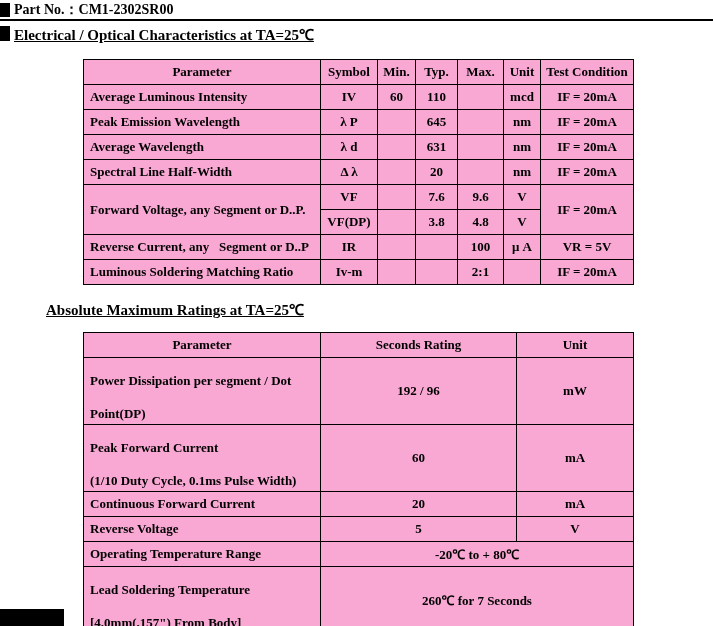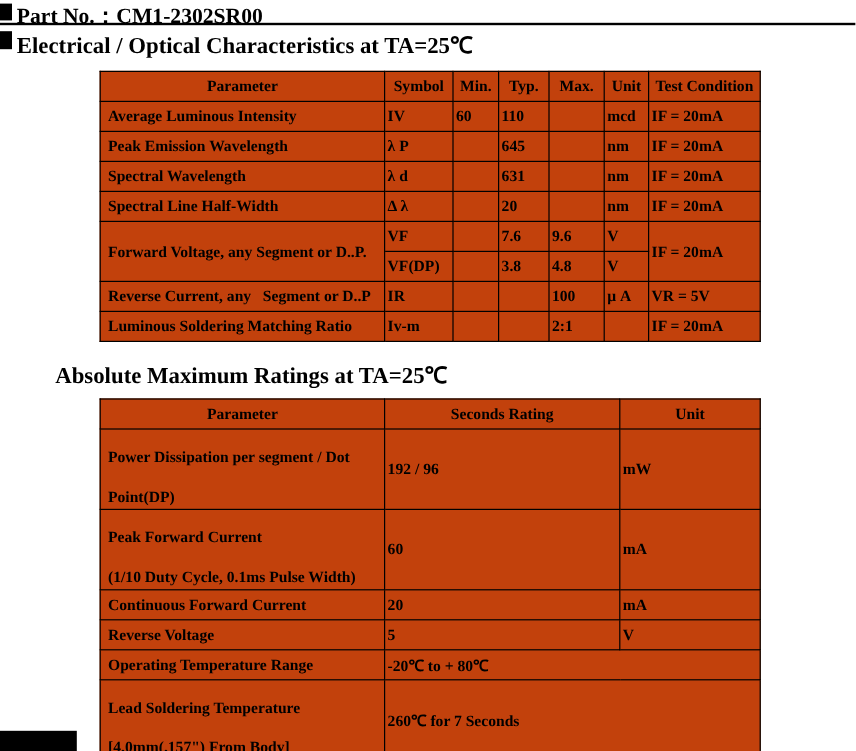--- a/index.html
+++ b/index.html
@@ -9,44 +9,44 @@
     background: #ffffff; color: #000;
     font-family: "Liberation Serif", serif;
     position: relative; overflow: hidden;
   }
   .mark { position: absolute; left: 0; background: #000; }
   #mark-top-1 { top: 3px;  width: 10px; height: 14px; }
   #mark-top-2 { top: 26px; width: 10px; height: 15px; }
   #mark-bottom { bottom: 0; width: 64px; height: 17px; }
   .part-no {
     position: absolute; left: 14px; top: 1px;
-    font-size: 18px; font-weight: bold; white-space: nowrap;
+    font-size: 14px; font-weight: bold; white-space: nowrap;
   }
   .top-rule {
     position: absolute; left: 0; top: 19px; width: 713px;
     border-top: 2px solid #000;
   }
-  .sec-title { position: absolute; font-size: 19px; font-weight: bold; white-space: nowrap; }
+  .sec-title { position: absolute; font-size: 15px; font-weight: bold; white-space: nowrap; text-decoration: underline; }
   #sec1-title { left: 14px; top: 24px; }
   #sec2-title { left: 46px; top: 299px; }
   table {
     border-collapse: collapse; table-layout: fixed;
-    position: absolute; background: #c2410c; padding-left: 33px;
+    position: absolute; background: #f9a8d4; padding-left: 33px;
   }
   #electrical-table { left: 83px; top: 59px; width: 550px; }
   #maximum-table   { left: 83px; top: 332px; width: 550px; }
   th, td {
     border: 1px solid #000;
     font-size: 13px; font-weight: bold;
     padding: 0 2px; vertical-align: middle;
     overflow: hidden;
   }
   th { text-align: center; padding: 0 1px; }
   td.pl { text-align: left; padding: 0 6px; }
-  td.c  { text-align: left; margin-left: 28px; }
+  td.c  { text-align: center; margin-left: 28px; }
   #electrical-table tr { height: 25px; }
   #maximum-table tr.r24 { height: 25px; }
   #maximum-table tr.r48 { height: 48px; }
   .pline { display: block; line-height: 21px; margin-top: 12px; }
 </style>
 </head>
 <body>
 
 <div class="mark" id="mark-top-1"></div>
 <div class="part-no">Part No.：CM1-2302SR00</div>
@@ -87,21 +87,21 @@
   <tr>
     <td class="pl">Peak Emission Wavelength</td>
     <td class="c">λ P</td>
     <td class="c"></td>
     <td class="c">645</td>
     <td class="c"></td>
     <td class="c">nm</td>
     <td class="c">IF = 20mA</td>
   </tr>
   <tr>
-    <td class="pl">Spectral Wavelength</td>
+    <td class="pl">Average Wavelength</td>
     <td class="c">λ d</td>
     <td class="c"></td>
     <td class="c">631</td>
     <td class="c"></td>
     <td class="c">nm</td>
     <td class="c">IF = 20mA</td>
   </tr>
   <tr>
     <td class="pl">Spectral Line Half-Width</td>
     <td class="c">Δ λ</td>

